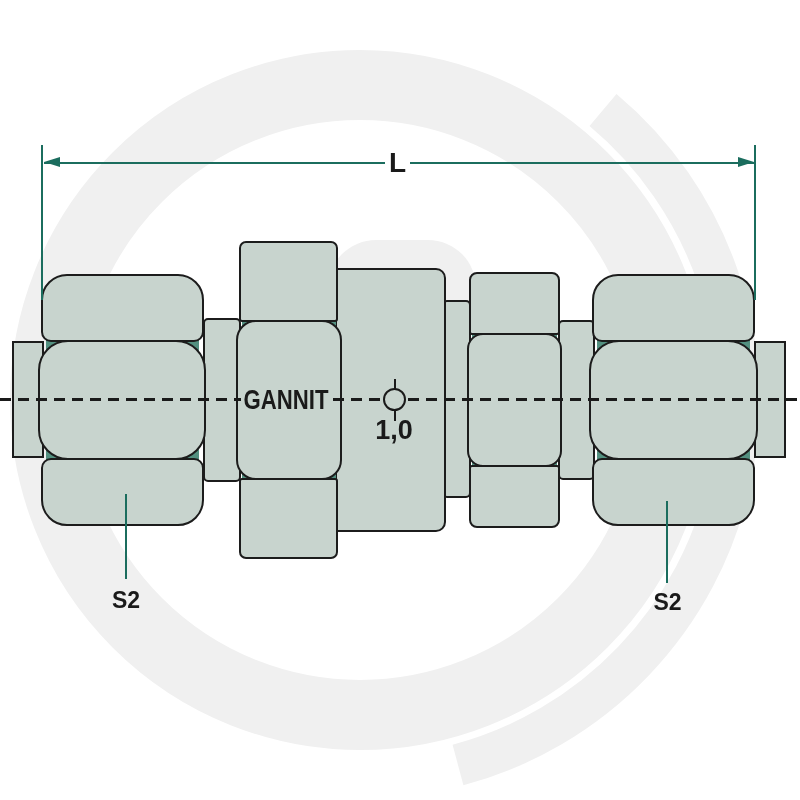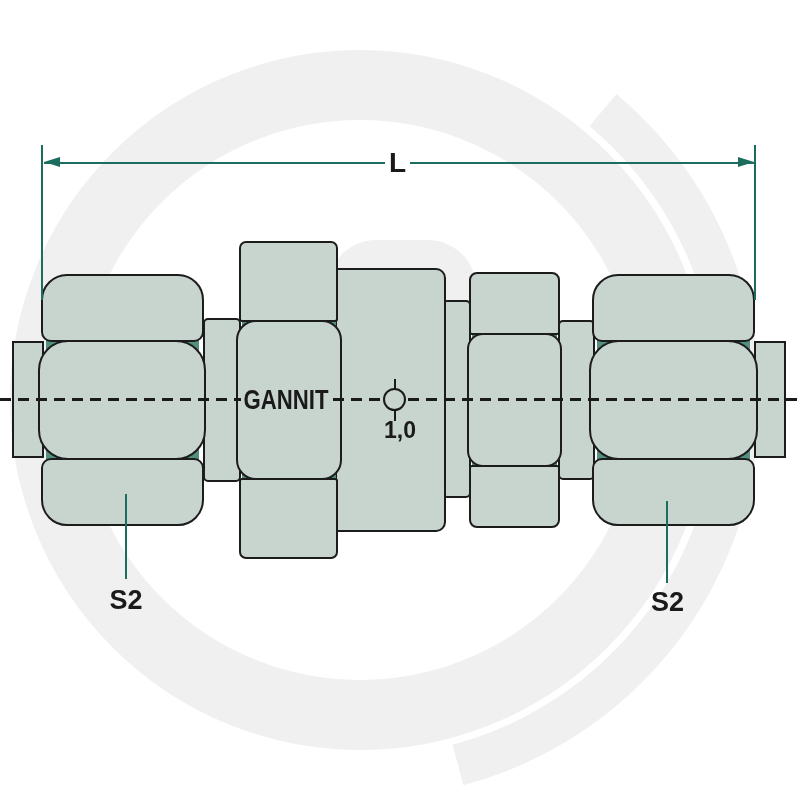--- a/index.html
+++ b/index.html
@@ -23,22 +23,22 @@
   .tealline{position:absolute;background:#1b6d5e;}
   .arrow{position:absolute;width:0;height:0;}
   .arrow.left{border-top:5.5px solid transparent;border-bottom:5.5px solid transparent;border-right:16px solid #1b6d5e;}
   .arrow.right{border-top:5.5px solid transparent;border-bottom:5.5px solid transparent;border-left:16px solid #1b6d5e;}
   
   .lbl{
     position:absolute;transform:translate(-50%,-50%);
     font-weight:bold;white-space:nowrap;color:#1a1a1a;line-height:1;
   }
   .lbl.dim{font-size:28px;}
-  .lbl.wrench{font-size:27px;}
-  .lbl.orifice{font-size:23px;margin-left:6px;}
+  .lbl.wrench{font-size:23px;}
+  .lbl.orifice{font-size:27px;}
   .lbl.brand{font-size:27px;transform:translate(-50%,-50%) scaleX(0.82);}
   
   .orifice-circle{
     position:absolute;left:383px;top:388px;width:23px;height:23px;box-sizing:border-box;
     border:2.5px solid #1a1a1a;border-radius:50%;background:transparent;
   }
   .tick{position:absolute;width:2px;background:#1a1a1a;}
 </style>
 </head>
 <body>

